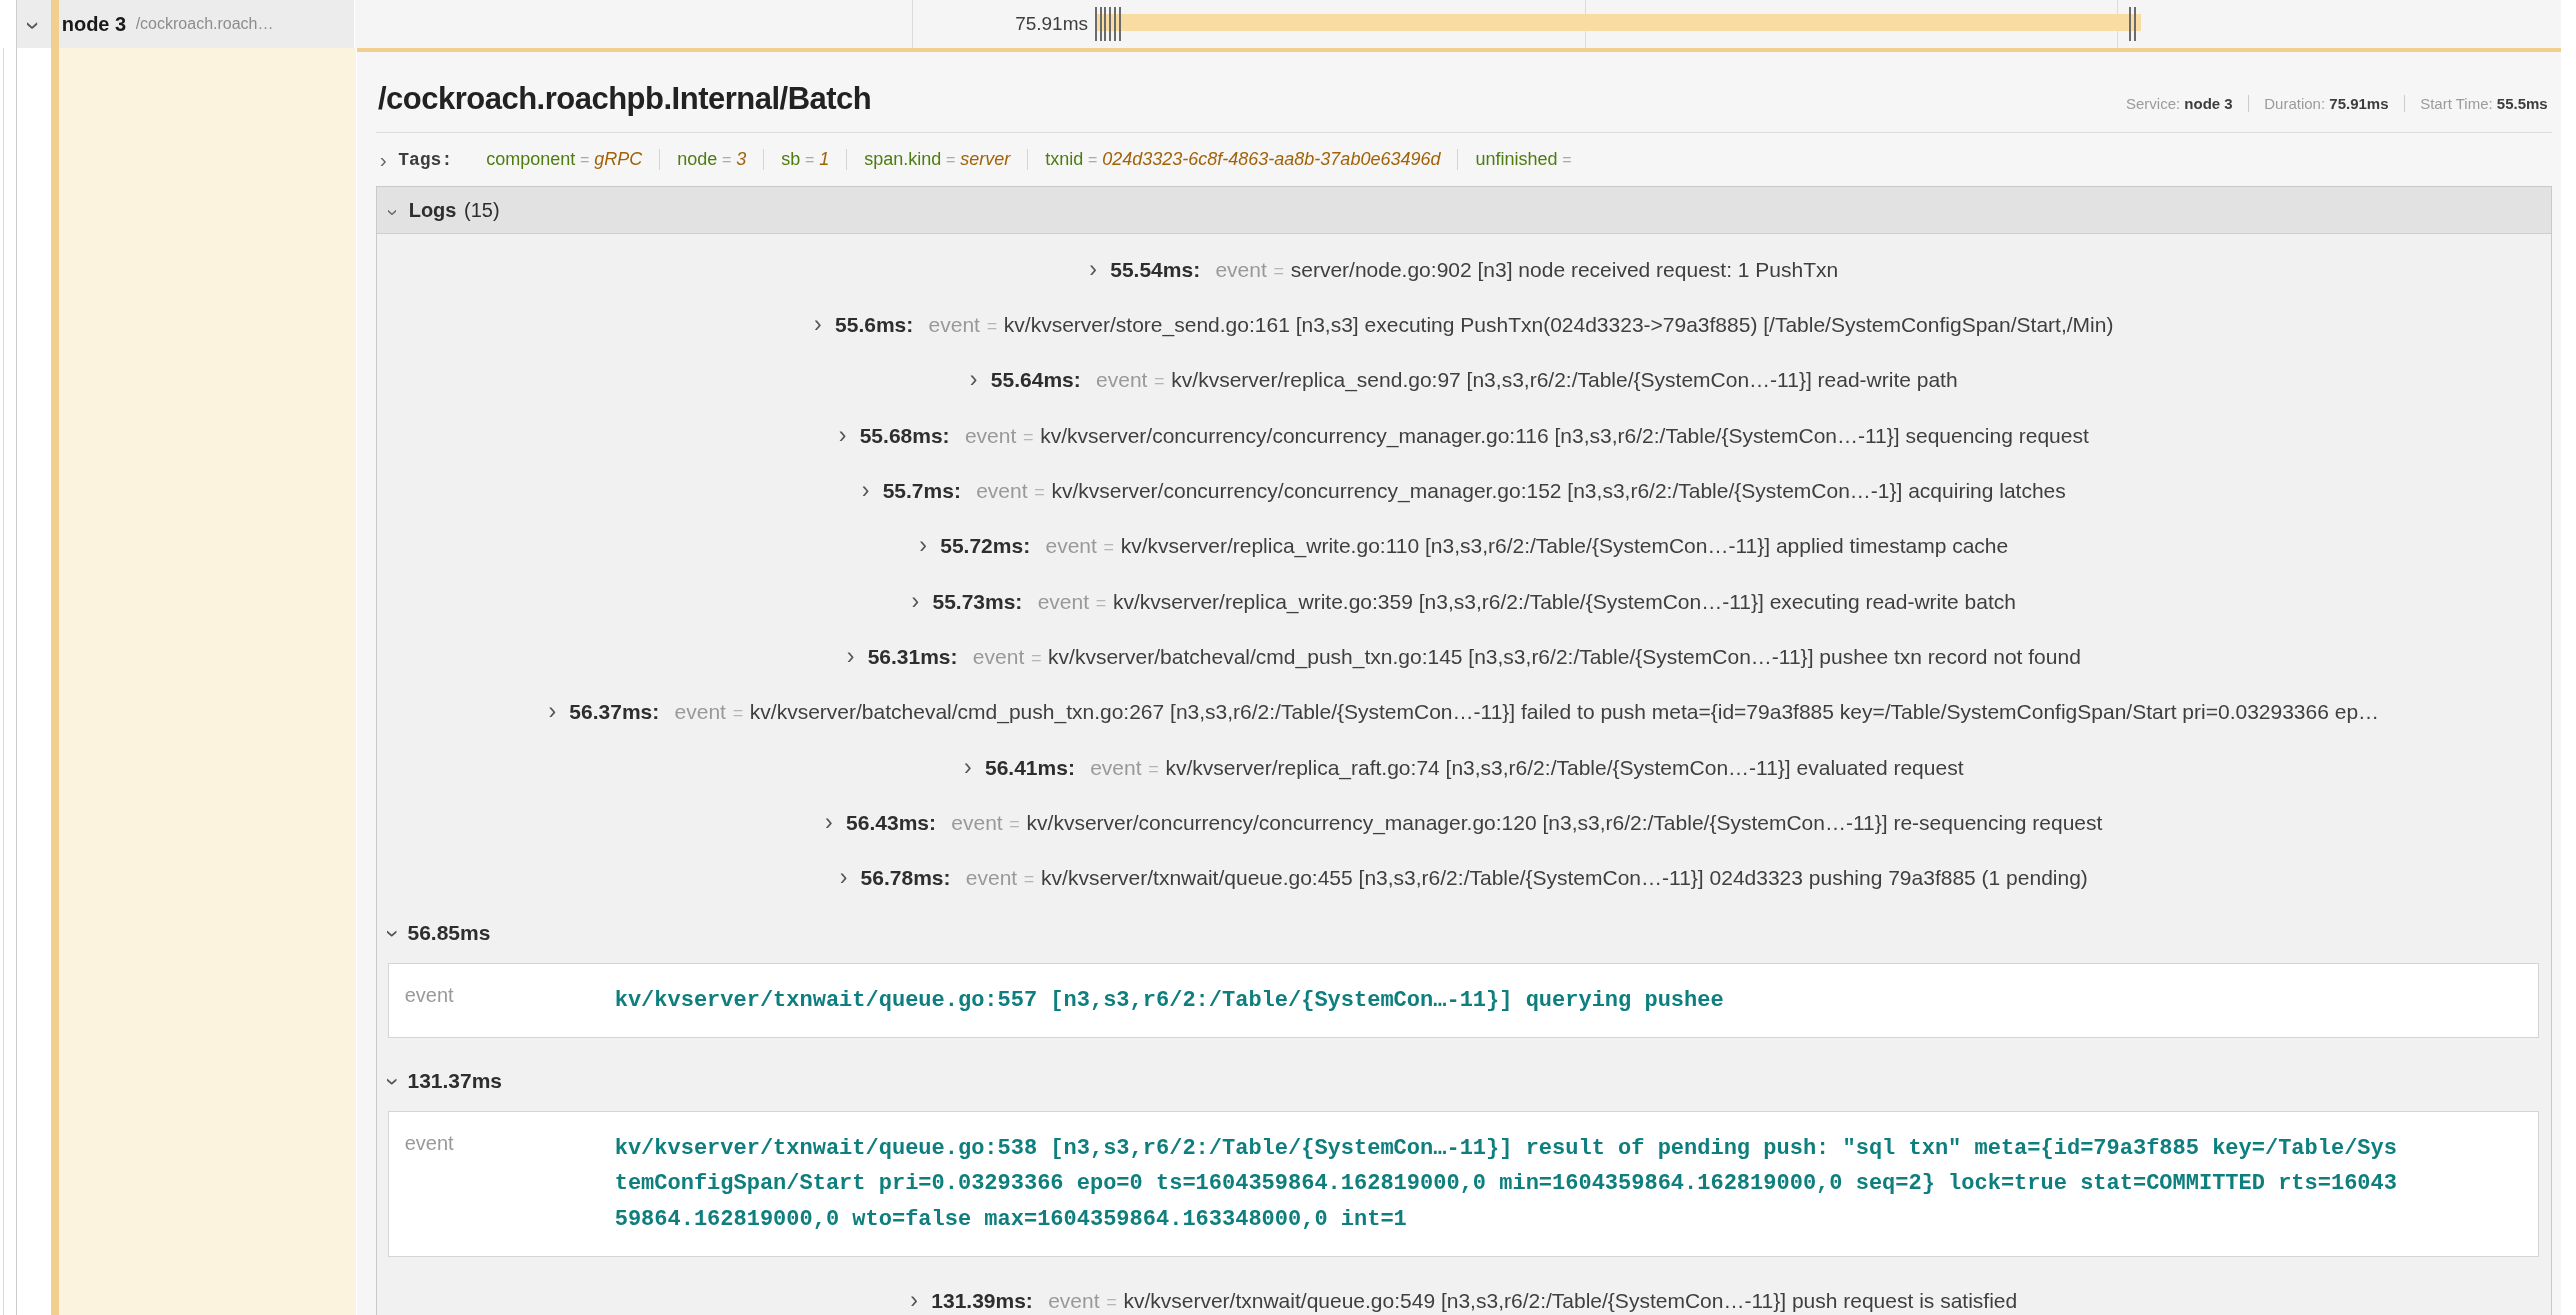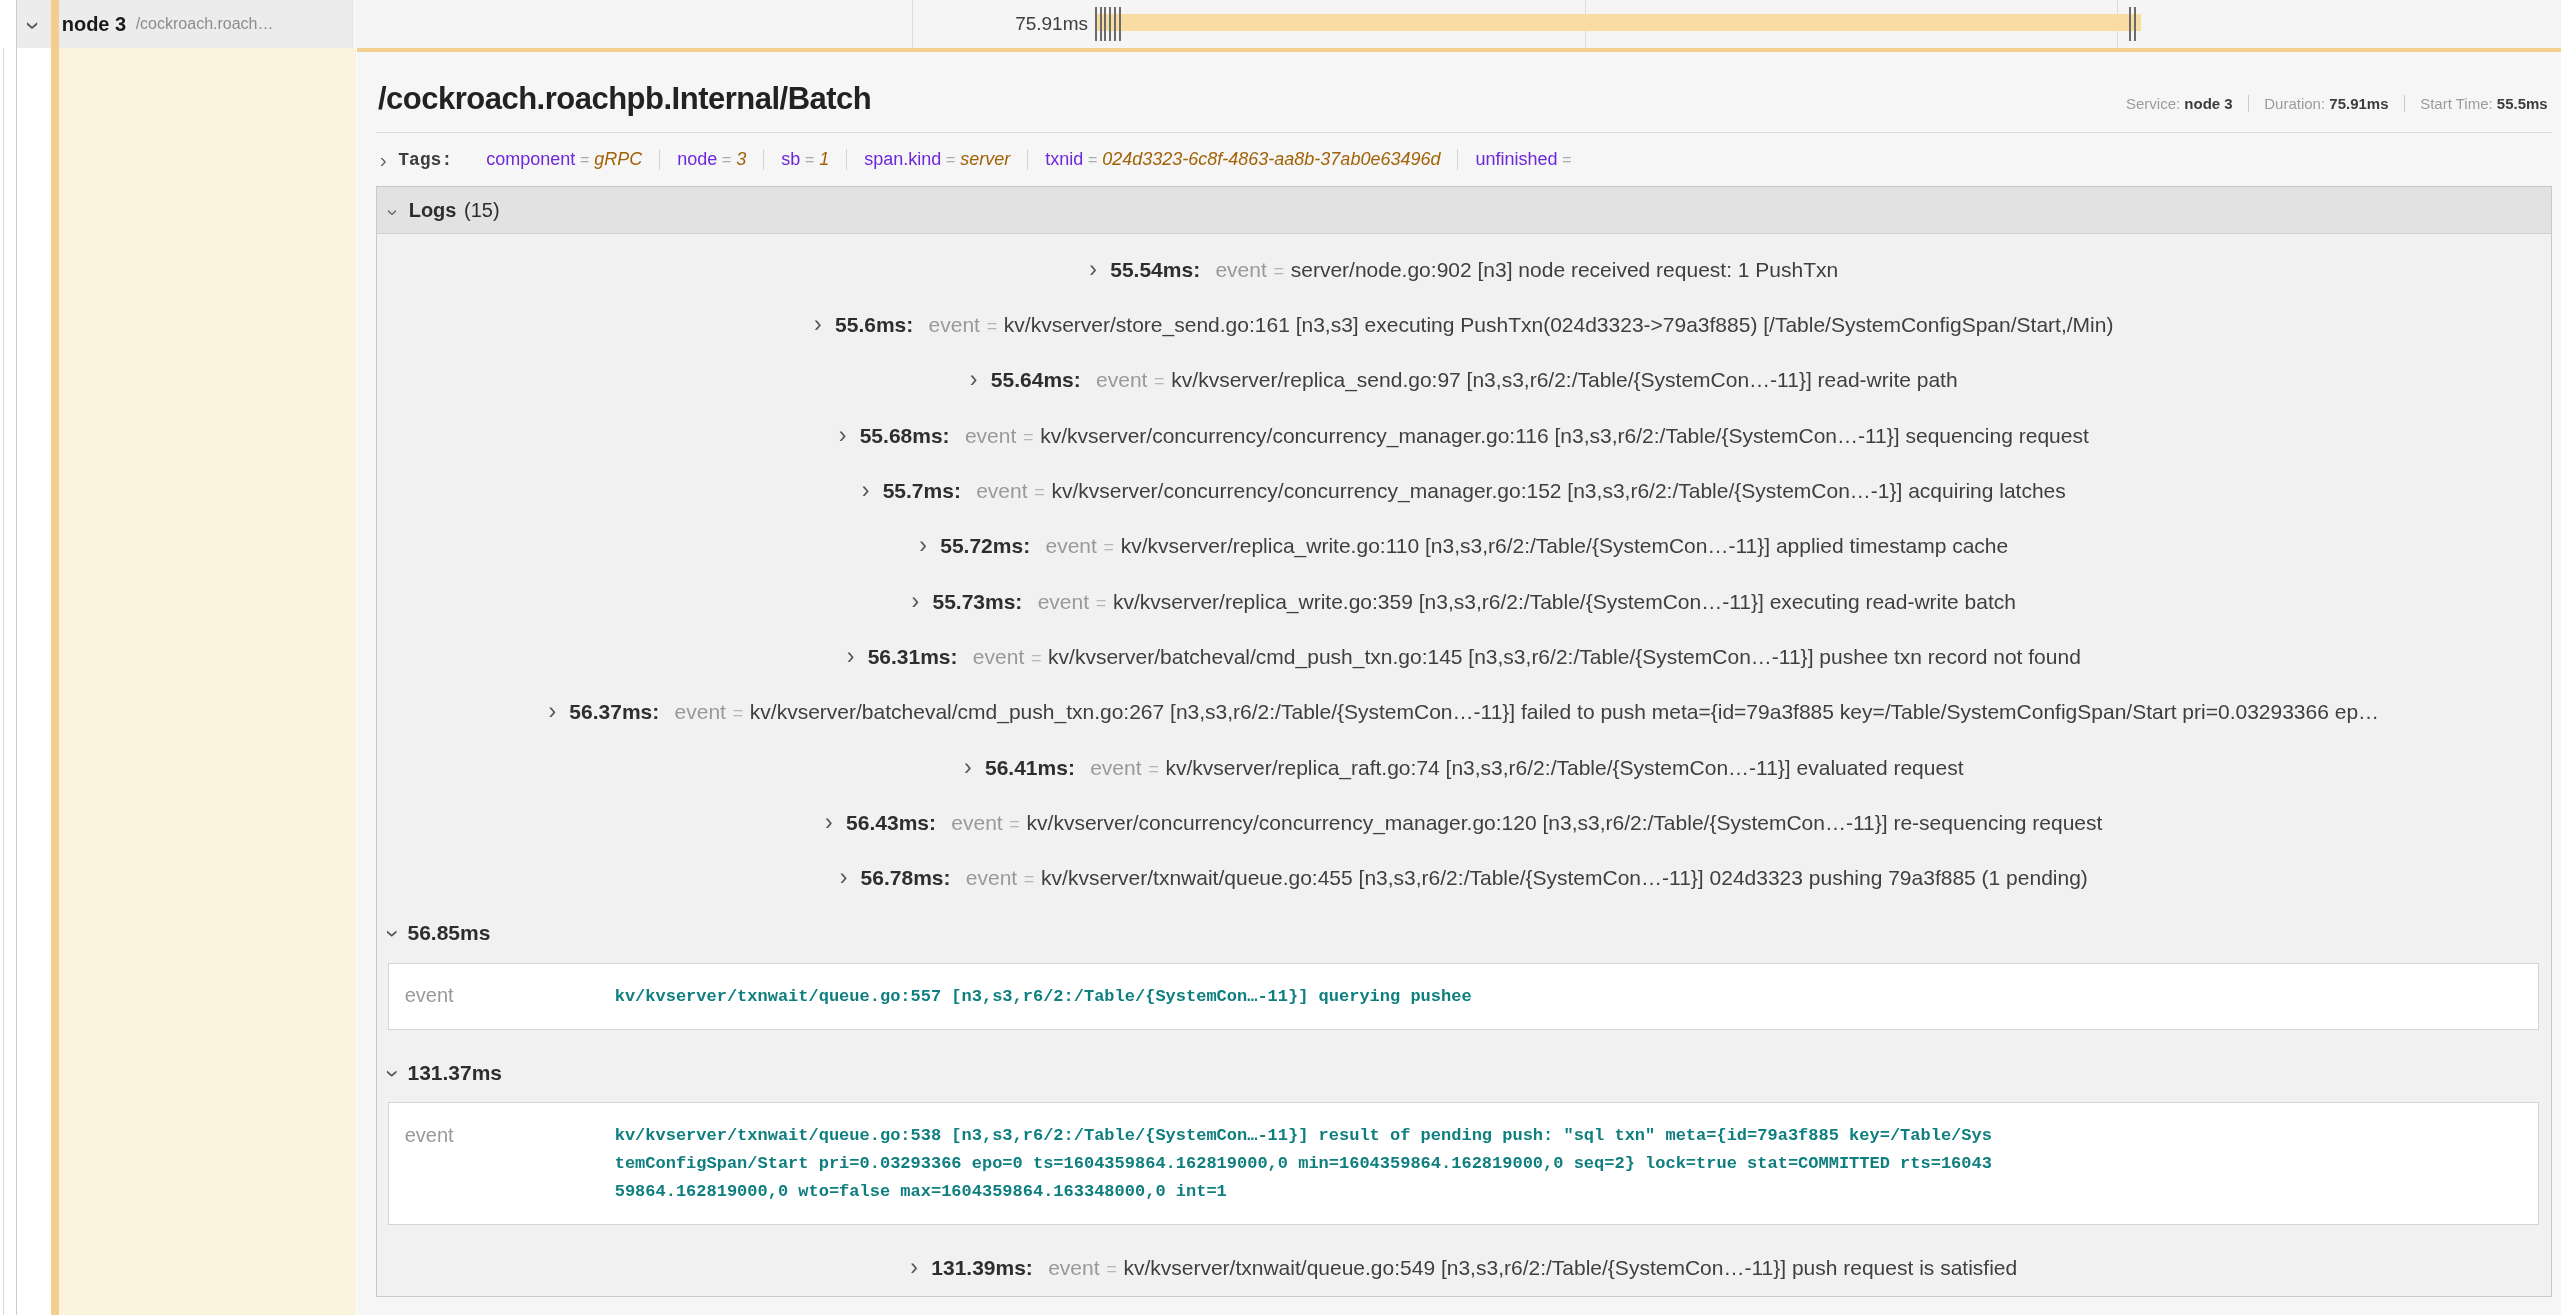--- a/index.html
+++ b/index.html
@@ -40,42 +40,42 @@
   .meta-label { color:#9b9b9b; }
   .meta-value { color:#3d3d3d; font-weight:bold; }
   .header-rule { border-bottom:1px solid #dcdcdc; }
 
   .tags-row { display:flex; align-items:center; padding:16px 0 14.3px 3.8px; font-size:18px; cursor:pointer; }
   .chev { color:#666; font-size:21px; line-height:1; display:inline-block; }
   .chev-down { transform:rotate(90deg); transform-origin:50% 55%; }
   .tags-label { font-weight:bold; color:#3d3d3d; margin:0 17px 0 11.4px;font-family:Liberation Mono, monospace; }
   .tag-pill { padding:0 17px; white-space:nowrap; }
   .tag-pill + .tag-pill { border-left:1px solid #d4d4d4; }
-  .tag-key { color:#6d28d9; }
+  .tag-key { color:#4d7c0f; }
   .tag-eq { color:#aaa; margin:0 4.8px; font-size:16px; }
   .tag-val { color:#a16207;font-style:italic; }
 
   .logs-block { border:1px solid #c9c9c9; background:#f1f1f1; margin-top:1.9px; }
   .logs-header { display:flex; align-items:flex-end; background:#e2e2e2; border-bottom:1px solid #cfcfcf;
                  padding:11.4px 13.3px; font-size:20px; cursor:pointer; }
   .logs-title { font-weight:bold; color:#2e2e2e; margin:0 7.6px 0 11.4px; }
   .logs-count { color:#2e2e2e; }
   .log-rows { padding-top:7.6px; }
   .log-row { padding:16px 11.4px 15.3px; font-size:21px; white-space:nowrap; overflow:hidden; cursor:pointer;text-align:center; }
   .log-row .chev { margin-right:13.3px; font-size:23px; color:#555; }
   .log-time { font-weight:bold; color:#2e2e2e; margin-right:15.3px; }
   .log-key { color:#999; }
   .log-eq { color:#b5b5b5; margin:0 6.7px; font-size:18px; }
   .log-msg { color:#3f3f3f; }
   .log-exp-header { padding:16px 11.4px 13.3px; font-size:21px; cursor:pointer; }
   .log-exp-header .chev { margin-right:11.4px; font-size:23px; color:#555; }
   .log-card { background:#ffffff; border:1px solid #d4d4d4; margin:3.8px 11.4px 15.3px; padding:19px 15.3px;
               display:flex; align-items:flex-start; }
   .card-key { width:210px; flex:none; color:#999; font-size:20px; padding-top:1.9px; }
-  .card-value { font-family:"Liberation Mono", monospace; font-size:17px; font-weight:bold;
+  .card-value { font-family:"Liberation Mono", monospace; font-size:22px; font-weight:bold;
                 color:#0E7E7E; white-space:pre; line-height:1.62; }
 </style>
 </head>
 <body>
 
 <div class="top-row">
   <div class="name-col">
     <span class="row-chevron">›</span>
     <span class="svc-label">node 3</span>
     <span class="op-label">/cockroach.roach…</span>

